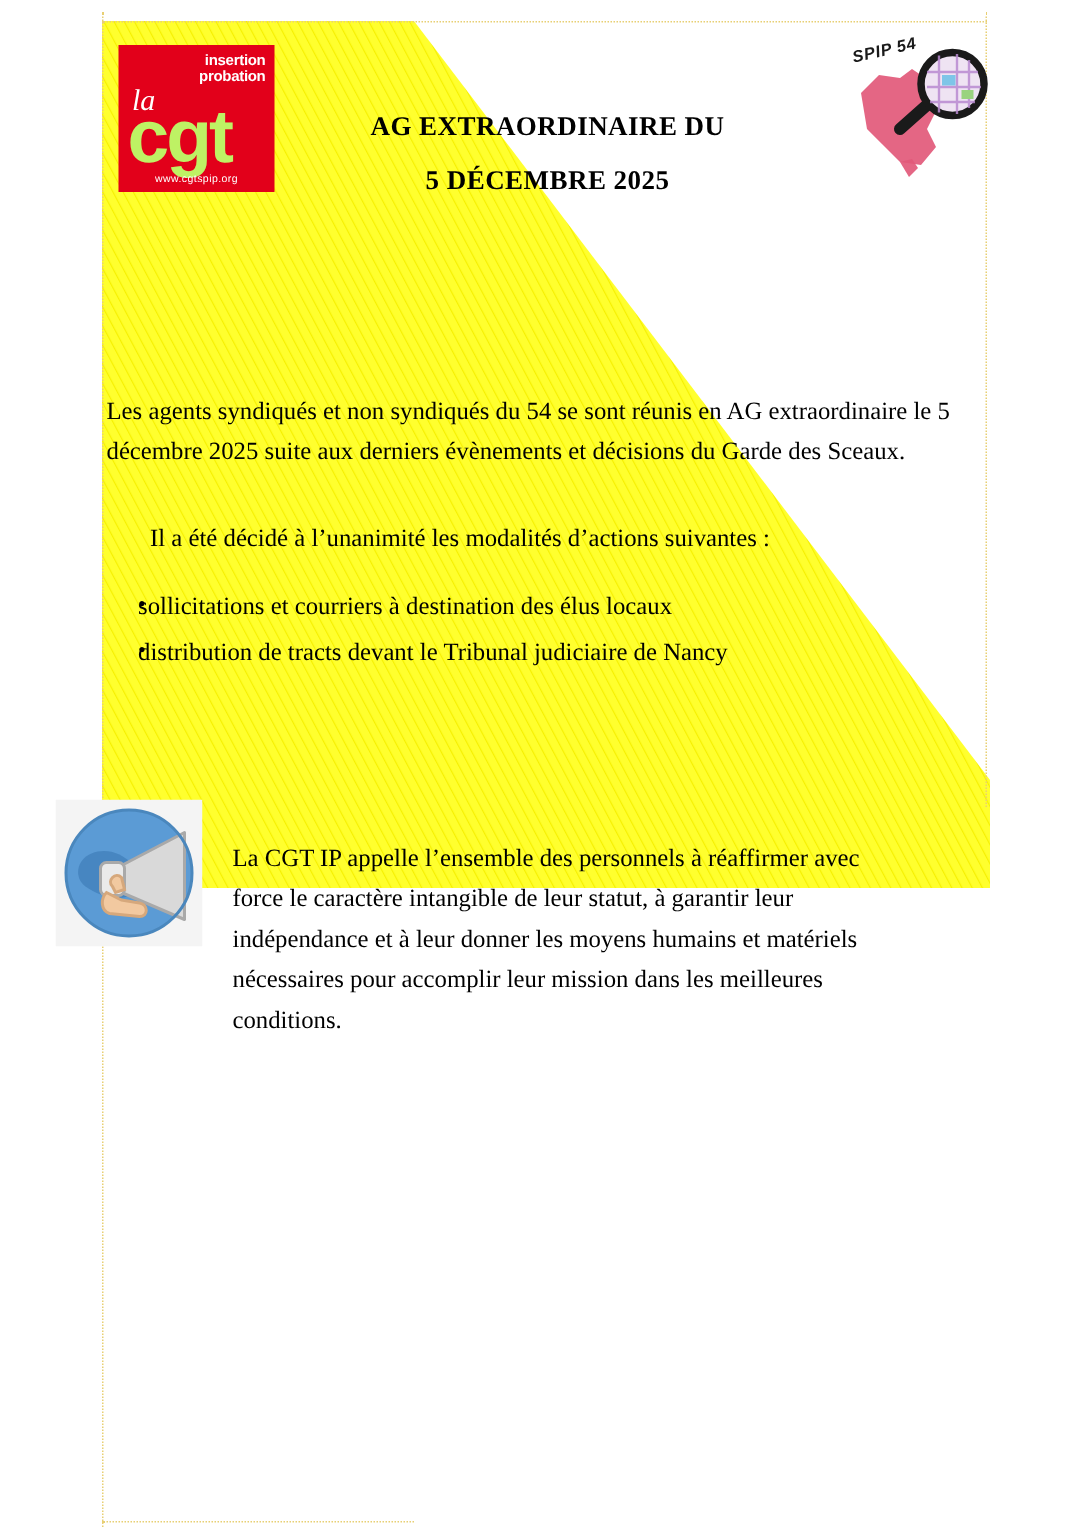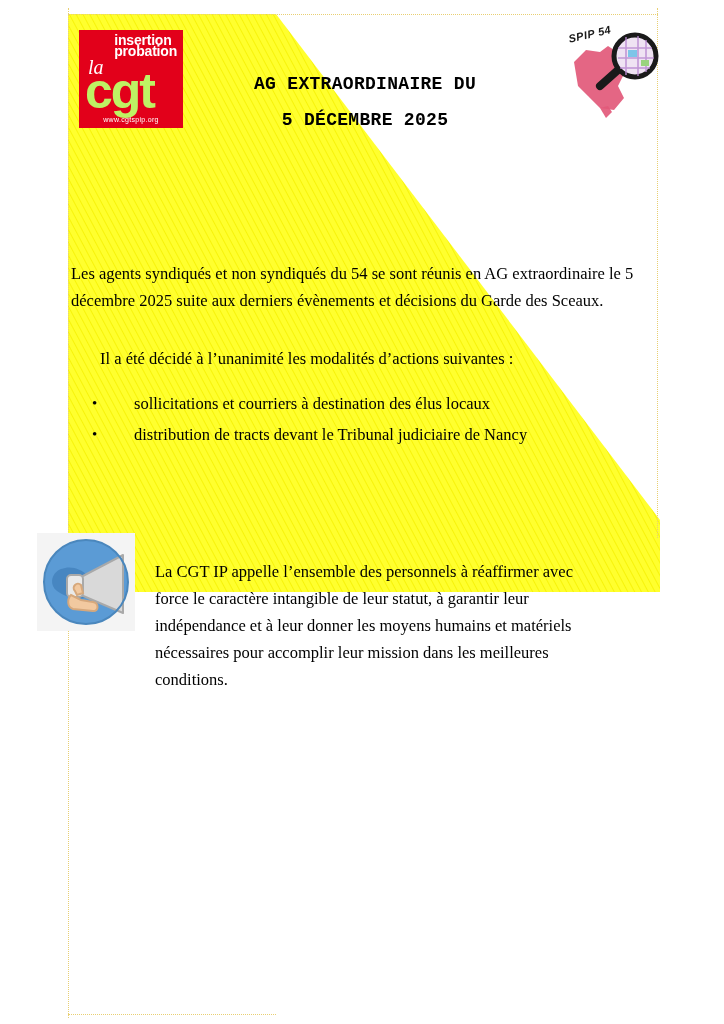--- a/index.html
+++ b/index.html
@@ -57,25 +57,25 @@
     width: 104px;
     height: 98px;
     background: #e2001a;
     z-index: 3;
     overflow: hidden;
   }
   .cgt-logo .ins {
     position: absolute;
     right: 6px;
     top: 5px;
-    text-align: left;
+    text-align: right;
     color: #ffffff;
     font-family: "Liberation Sans", sans-serif;
     font-weight: bold;
-    font-size: 14px;
+    font-size: 10px;
     line-height: 11px;
     letter-spacing: -0.2px;
   }
   .cgt-logo .la {
     position: absolute;
     left: 9px;
     top: 28px;
     color: #ffffff;
     font-family: "Liberation Serif", serif;
     font-style: italic;
@@ -130,21 +130,21 @@
   
   .title-block {
     position: absolute;
     left: 180px;
     top: 66px;
     width: 370px;
     text-align: center;
     z-index: 4;
   }
   .title-line {
-    font-family: Liberation Mono, monospace;
+    font-family: Liberation Serif, serif;
     font-weight: bold;
     font-size: 18px;
     line-height: 36px;
     letter-spacing: 0.3px;
     color: #000;
   }
 
   
   .para {
     position: absolute;
@@ -162,21 +162,21 @@
     left: 68px;
     top: 388px;
     width: 560px;
     margin: 0;
     padding: 0;
     list-style: none;
     z-index: 4;
   }
   .bullet-list li {
     position: relative;
-    padding-left: 66px;
+    padding-left: 24px;
     font-family: "Liberation Serif", serif;
     font-size: 16.5px;
     line-height: 31px;
     color: #000;
   }
   .bullet-list li::before {
     content: "\2022";
     position: absolute;
     left: 24px;
     top: 0;

